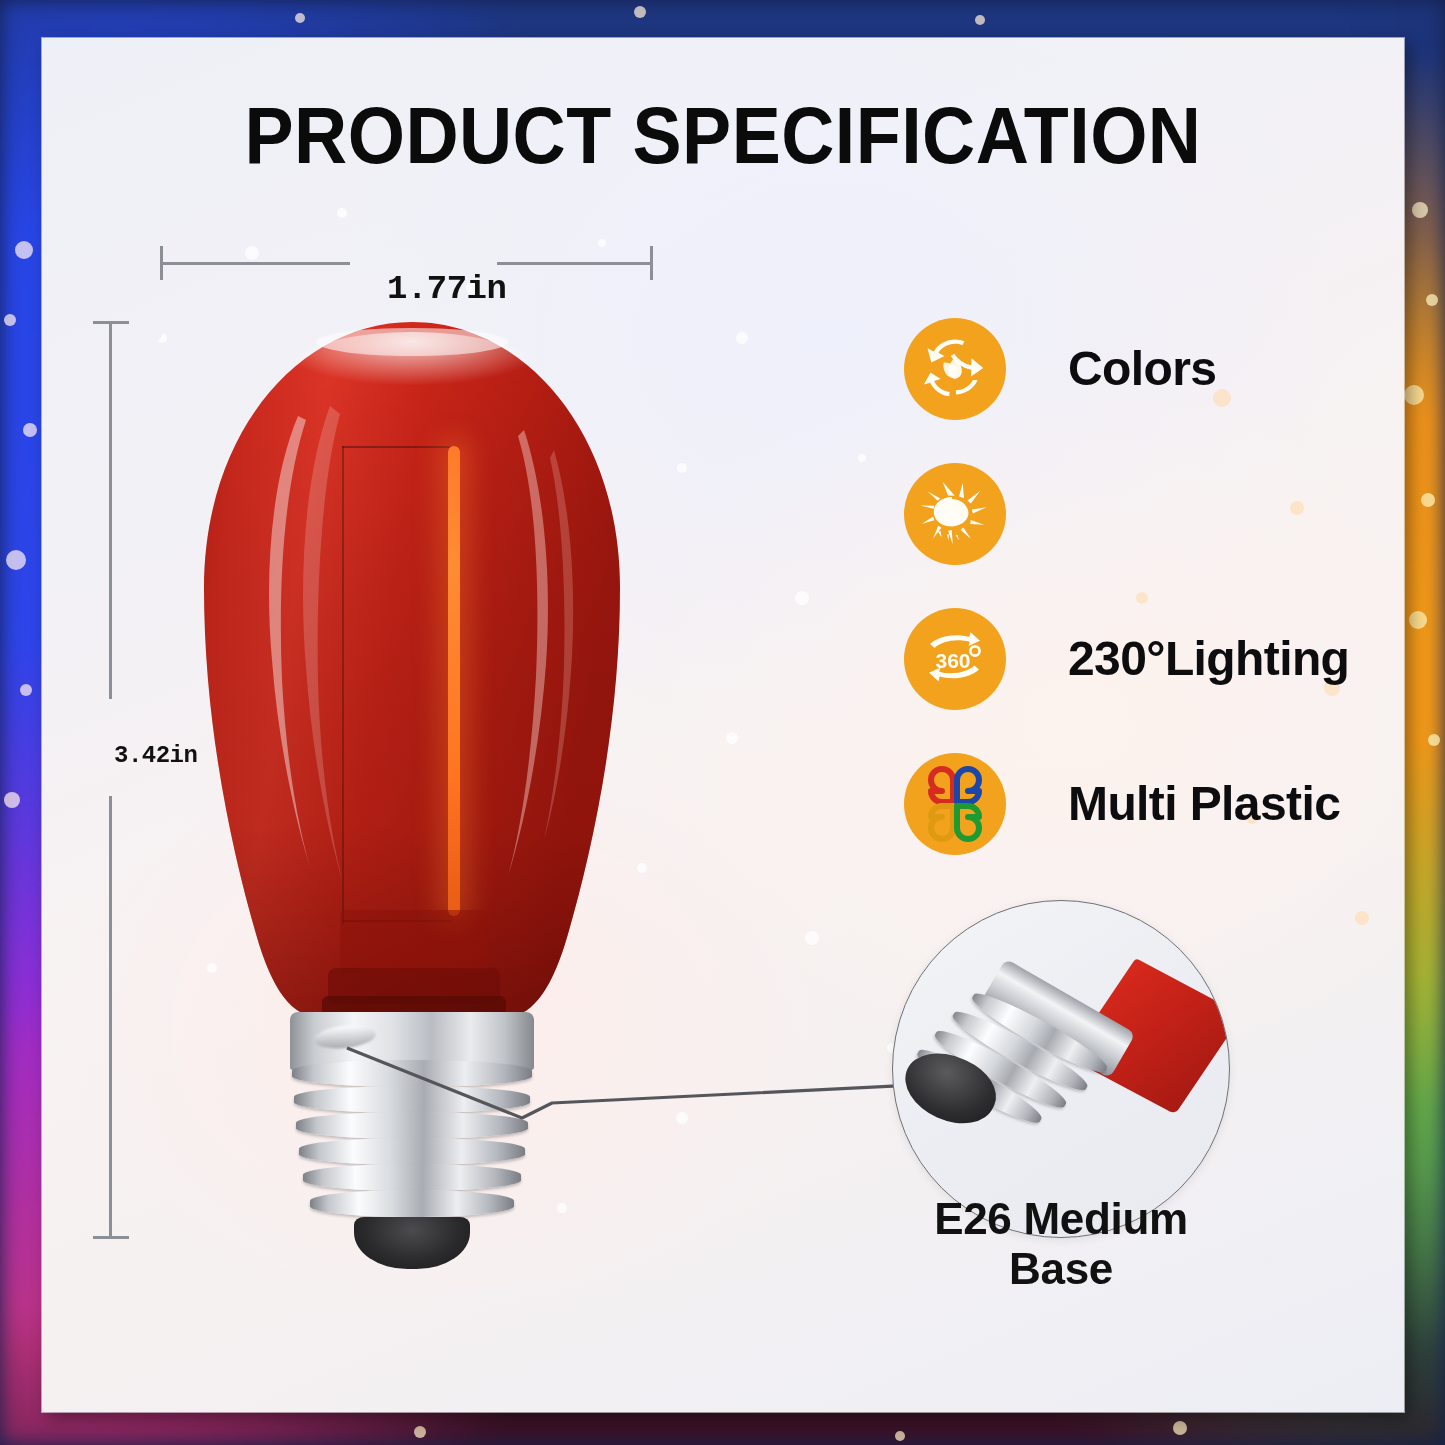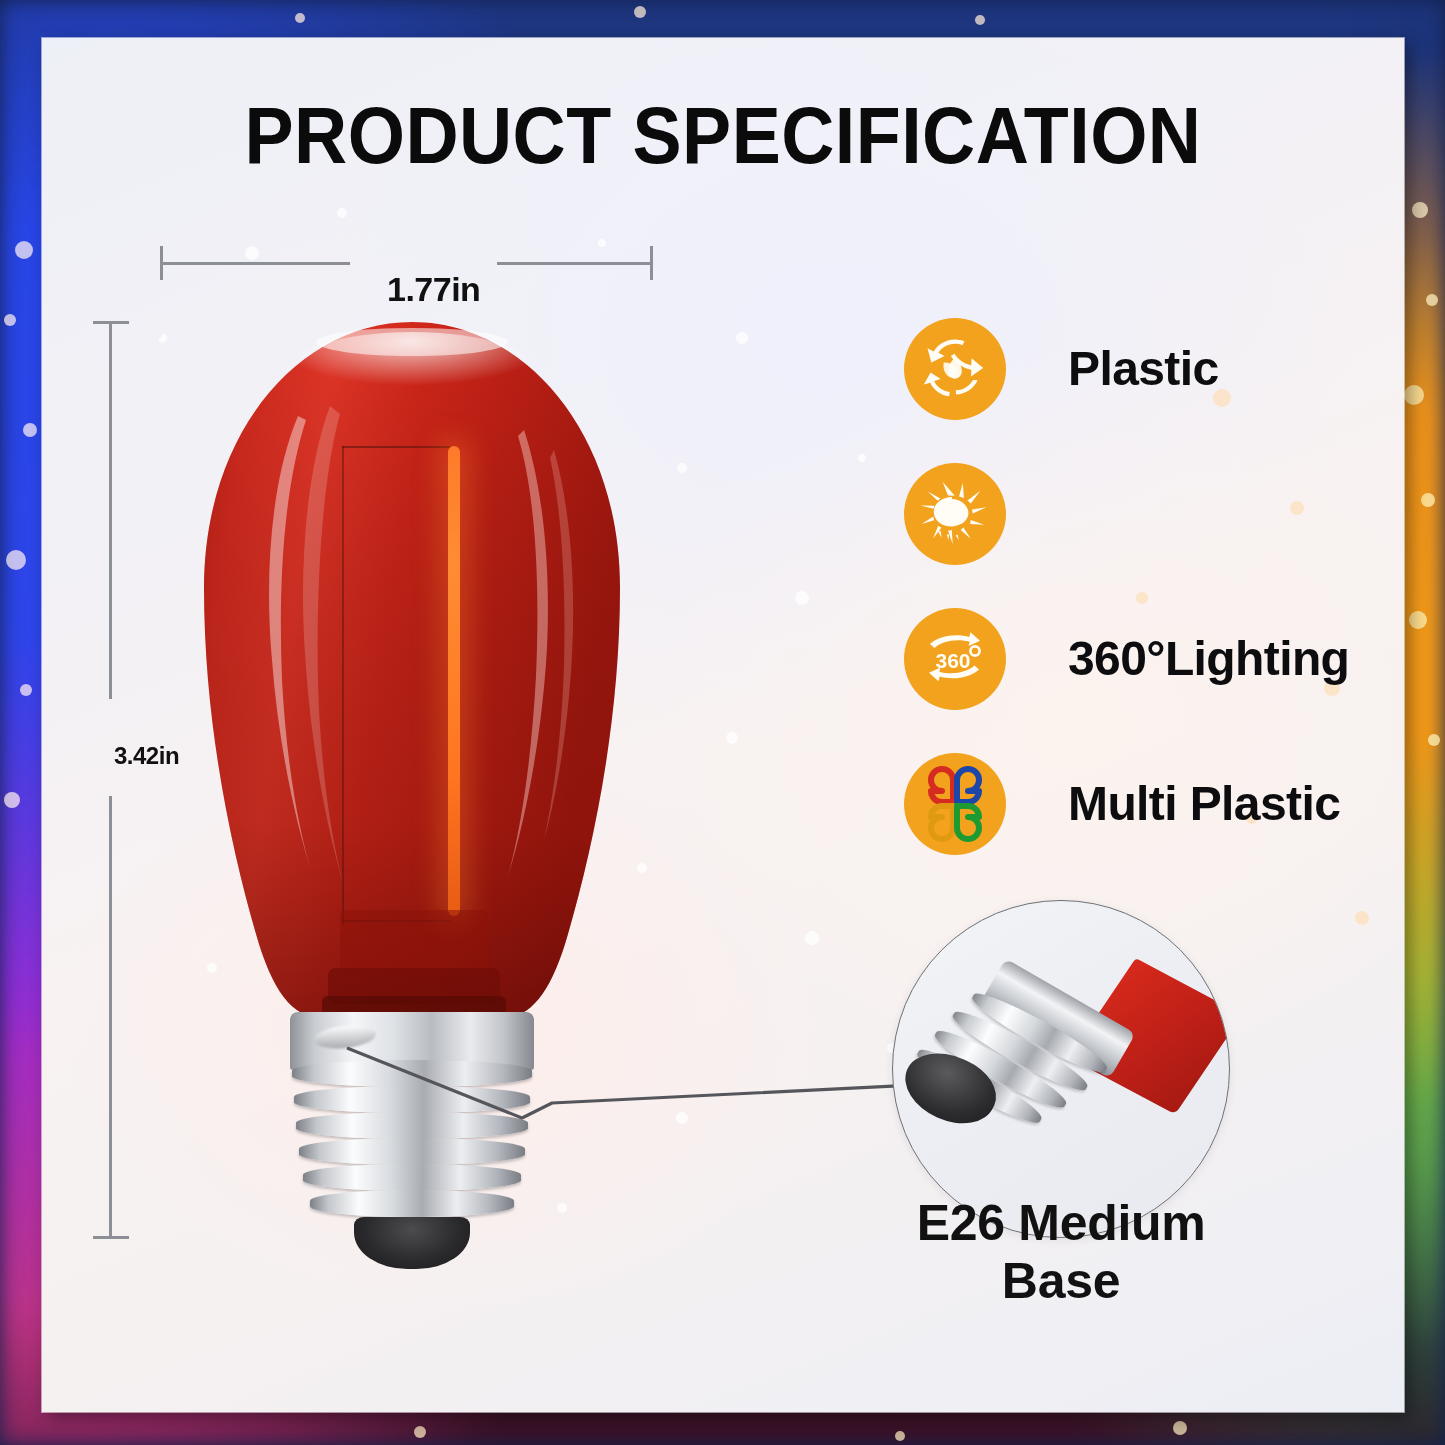--- a/index.html
+++ b/index.html
@@ -48,21 +48,21 @@
     position:absolute;left:0;right:0;top:52px;text-align:center;
     font-family:"Liberation Sans","DejaVu Sans",sans-serif;
     font-weight:700;font-size:80px;letter-spacing:.5px;color:#0b0b0b;
     transform:scaleX(.92);transform-origin:center;white-space:nowrap;
   }
 
   
   .dim-line{position:absolute;background:#8d8f97;}
   .dim-label{
     position:absolute;color:#111;font-weight:700;
-    font-family:Liberation Sans, sans-serif;
+    font-family:Liberation Mono, monospace;
     letter-spacing:-.5px;white-space:nowrap;
   }
   #dim-w-label{font-size:34px;left:345px;top:232px;}
   #dim-h-label{font-size:24px;left:72px;top:704px;}
 
   
   #bulb{position:absolute;left:160px;top:282px;width:420px;height:1000px;}
   .glass-shape{
     position:absolute;left:0;top:0;width:420px;height:700px;
   }
@@ -127,21 +127,21 @@
     background:linear-gradient(90deg,#84878d 0%,#c7cace 10%,#fcfdfe 26%,#d6d9dd 44%,#a7aab0 58%,#edeff2 74%,#b1b4ba 90%,#7b7e84 100%);
     box-shadow:0 2px 3px rgba(0,0,0,.2);
   }
   .mz-tip{
     position:absolute;left:22px;top:196px;width:94px;height:64px;border-radius:50% 46% 50% 50%;
     background:radial-gradient(ellipse at 40% 30%,#5b5b5e,#2d2d2f 60%,#1a1a1c 100%);
     transform:rotate(-10deg);
   }
   #mag-label{
     position:absolute;left:836px;top:1156px;width:366px;text-align:center;
-    font-size:50px;font-weight:700;color:#111;letter-spacing:-.3px;
+    font-size:44px;font-weight:700;color:#111;letter-spacing:-.3px;
   }
 
   
   #features{position:absolute;left:862px;top:258px;width:470px;}
   .feature{display:flex;align-items:center;height:145px;}
   .f-badge{
     width:102px;height:102px;border-radius:50%;flex:0 0 102px;
     display:flex;align-items:center;justify-content:center;position:relative;
   }
   .f-label{
@@ -311,21 +311,21 @@
             <g fill="#fffdf6">
               <path d="M37 7.5c-9 0-17 4.8-21.3 12l-6.2-3.3 3.8 14.3 13.2-6.6-6.1-3.2C23.9 15.3 30 11.8 37 11.8c2.6 0 5 .5 7.3 1.4l2.2-3.8C43.6 8.2 40.4 7.5 37 7.5z"></path>
               <path d="M65.2 35.9 53.6 26.3l-.4 7c-7-1.4-13.1-5.6-16.8-11.5l-3.6 2.3c4.5 7.2 12 12.2 20.6 13.6l-.4 6.9 12.2-8.7z"></path>
               <path d="M12.6 40.4 5.8 52.6l6.4-1.9c3.5 7.4 10.6 12.7 19 13.6l.5-4.3c-6.9-.7-12.7-5-15.6-11l6.5-1.9-10-6.7z"></path>
               <path d="M55.6 46.9c-3.3 6.6-10 11.1-17.8 11.4l.2 4.3c9.5-.4 17.6-6 21.5-14.1l-4-1.4z"></path>
               <path d="M37 25.5c-4 3.7-6.8 8.7-6.8 13.6 0 4.4 3 7.6 6.8 7.6s6.8-3.2 6.8-7.6c0-4.9-2.8-9.9-6.8-13.6z" opacity="0.95"></path>
               <path d="M25.8 30.6c-1 4.6.3 9.5 3.3 12.7 2.7 2.9 6.6 3.2 9 .9 2.4-2.3 2.3-6.1-.4-9-3-3.3-7.7-5-11.9-4.6z" opacity="0.9"></path>
             </g>
           </svg>
         </div>
-        <div class="f-label">Plastic</div>
+        <div class="f-label">Colors</div>
       </div>
 
       <div class="feature">
         <div class="f-badge" style="background:#F2A21C;">
           <svg width="74" height="74" viewBox="0 0 74 74" aria-hidden="true">
             <g fill="#fffdf6">
               <path d="M34 20c-6 0-11.5 2.3-15 6.3-3.8 4.3-4.3 10.5-1.2 15.4 3.2 5.1 9.6 8.1 16.6 7.7 7.6-.4 13.9-4.6 15.6-10.3 1.7-5.7-1.6-11.8-7.8-15.1-2.5-1.3-5.3-2-8.2-2z"></path>
               <path d="M30 18.5 24.6 4.8l12.2 13.9zM41 19.4 44.8 6.1 45.9 21zM49.5 23.5 62.3 13.7 52.8 26.6zM54 32.6l14.5-2.4-13.7 6.2zM52.8 42.9l13.4 4.9-14.1-.9zM45.4 50.4l7.4 11.3-10.2-8.8zM33.8 53.1l.9 14.2-4.6-13.6zM23.4 50.7 15.1 61.5l5.1-12.7zM16.2 43.3 3.6 47l11.6-7.6zM15.6 31.8 2.3 28.6l14 .1zM19.7 23.8 9.7 14.5l12.7 6.9z"></path>
               <path d="M20 54.5l3.6 6-1-6.6zM28.8 57.6l1.6 5.7.6-5.9zM37.6 58.3l3.3 5-1.3-5.6z"></path>
             </g>
@@ -337,21 +337,21 @@
         <div class="f-badge" style="background:#F2A21C;align-items:center;">
           <svg width="78" height="78" viewBox="0 0 78 78" aria-hidden="true">
             <g fill="#fffdf6">
               <path d="M14 24c6-5.5 16-8.8 26.5-8.8 4.6 0 9 .6 12.8 1.7l1.2-4.6 9.5 8.4-11.4 5.3 1.1-4.3c-3.6-1-7.6-1.5-11.8-1.5-9.6 0-18.2 3-23.4 7.7L14 24z"></path>
               <path d="M63 49.5c-6 5.5-16 8.8-26.5 8.8-4.6 0-9-.6-12.8-1.7l-1.2 4.6-9.5-8.4 11.4-5.3-1.1 4.3c3.6 1 7.6 1.5 11.8 1.5 9.6 0 18.2-3 23.4-7.7l4.5 3.9z"></path>
               <text x="37" y="47.5" text-anchor="middle" font-family="Liberation Sans, DejaVu Sans, sans-serif" font-size="21" font-weight="700" fill="#fffdf6">360</text>
               <circle cx="59" cy="31" r="4.6" fill="none" stroke="#fffdf6" stroke-width="2.6"></circle>
             </g>
           </svg>
         </div>
-        <div class="f-label">360°Lighting</div>
+        <div class="f-label">230°Lighting</div>
       </div>
 
       <div class="feature">
         <div class="f-badge" style="background:#F2A21C;">
           <svg width="80" height="80" viewBox="0 0 80 80" aria-hidden="true">
             <g fill="none" stroke-width="6" stroke-linejoin="round" stroke-linecap="round">
               <path d="M38 38 L38 16 A11 11 0 1 0 27 27 L16 27 A11 11 0 0 0 27 38 Z" stroke="#D62B20"></path>
               <path d="M42 38 L42 16 A11 11 0 1 1 53 27 L64 27 A11 11 0 0 1 53 38 Z" stroke="#1C46A8"></path>
               <path d="M38 42 L38 64 A11 11 0 1 1 27 53 L16 53 A11 11 0 0 1 27 42 Z" stroke="#E09A12"></path>
               <path d="M42 42 L42 64 A11 11 0 1 0 53 53 L64 53 A11 11 0 0 0 53 42 Z" stroke="#1E9A32"></path>

